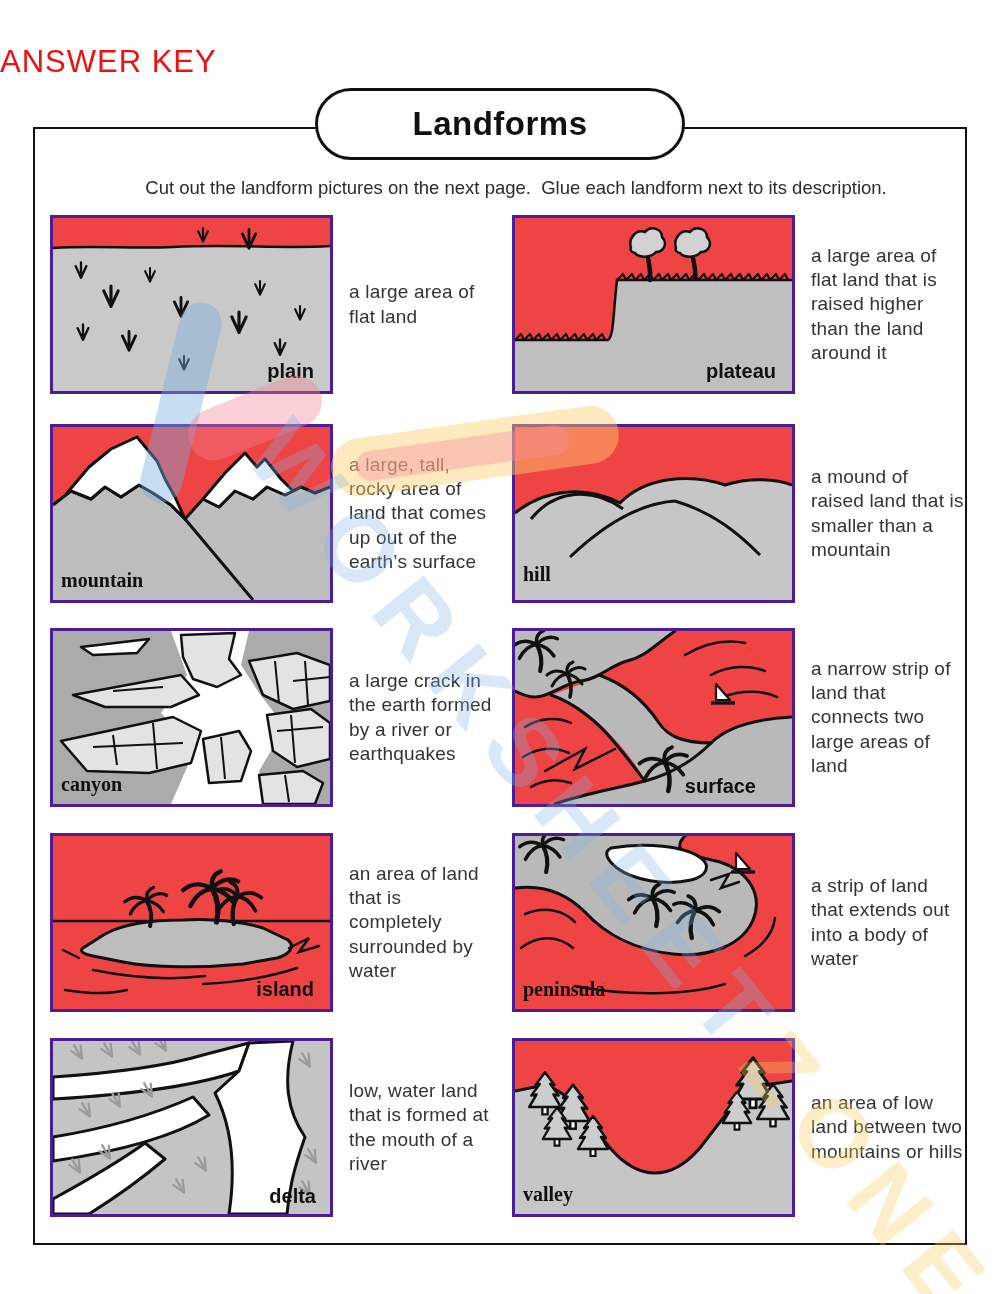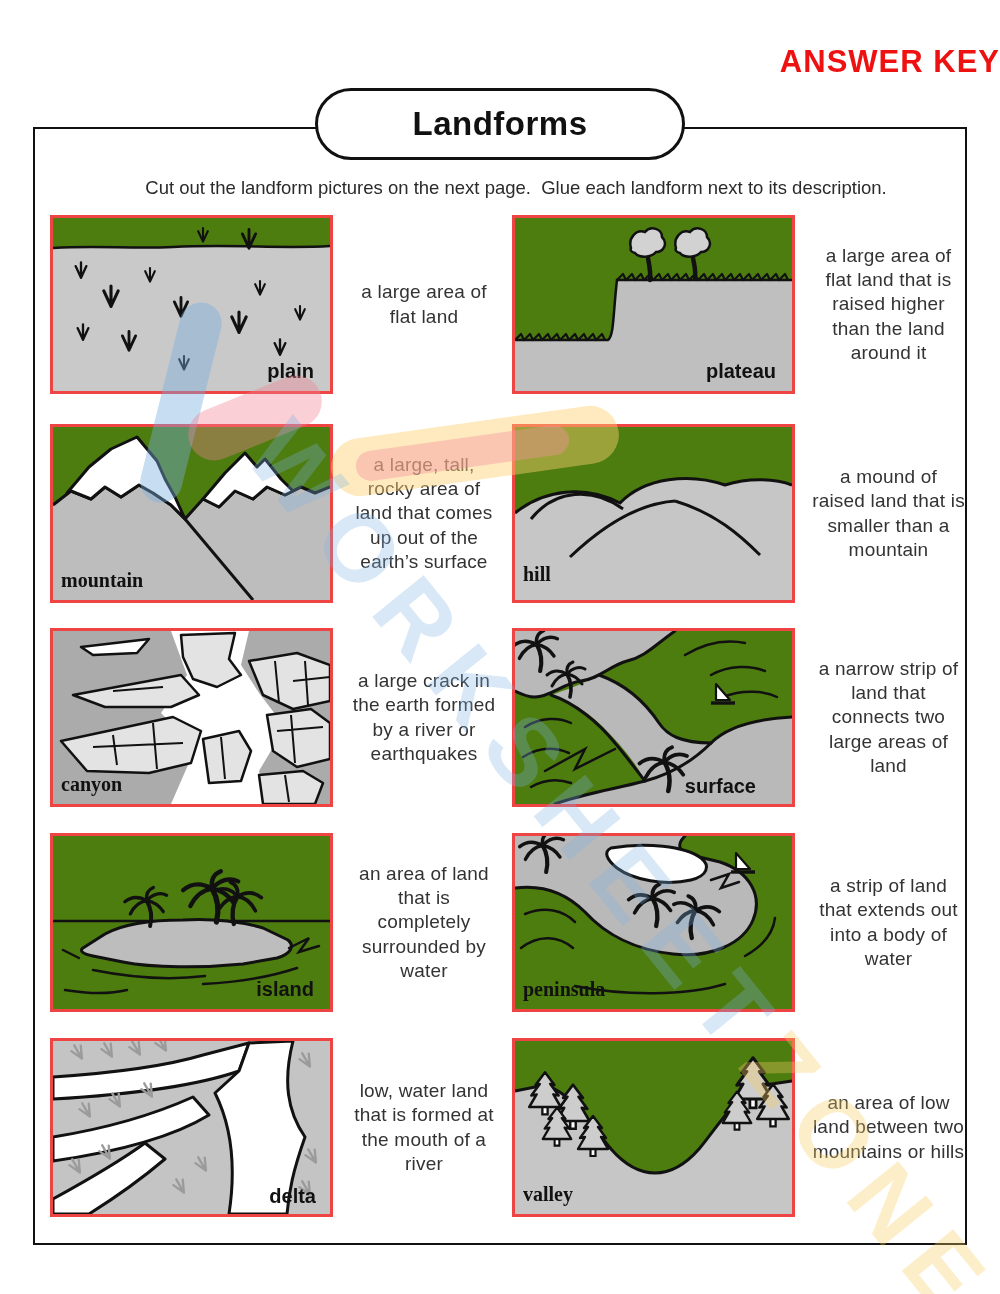--- a/index.html
+++ b/index.html
@@ -1,35 +1,35 @@
 <!DOCTYPE html>
 <html style="--red: #ee1111; --blue: #3b3bdd;"><head>
 <meta charset="utf-8">
 <style>
   html,body{margin:0;padding:0;background:#fff;}
   .page{position:relative;width:1000px;height:1294px;background:#fff;overflow:hidden;
         font-family:"Liberation Sans", sans-serif;color:#111;}
-  .answer-key{position:absolute;top:44px;left:0;width:100%;text-align:right;
-        font-size:31px;font-weight:bold;letter-spacing:1px;color:var(--red,#ee1111);}
+  .answer-key{position:absolute;top:44px;left:0;width:100%;text-align:left;
+        font-size:31px;font-weight:normal;letter-spacing:1px;color:var(--red,#ee1111);}
   .pill{position:absolute;top:88px;left:50%;transform:translateX(-50%);
         width:364px;height:66px;background:#fff;border:3px solid #111;border-radius:36px;
         z-index:2;display:flex;align-items:center;justify-content:center;
         font-size:33px;font-weight:bold;letter-spacing:.5px;}
   .frame{position:absolute;left:33px;top:127px;width:934px;height:1118px;
         border:2.5px solid #111;box-sizing:border-box;z-index:1;}
   .instruction{position:absolute;top:177px;left:16px;width:100%;text-align:center;
         font-size:18.5px;color:#2b2b2b;z-index:2;white-space:pre-wrap;}
   .cell{position:absolute;display:flex;align-items:center;z-index:2;}
-  .imgbox{position:relative;width:277px;height:173px;border:3px solid #ef4444;background:#4d7c0f;flex:none;}
+  .imgbox{position:relative;width:277px;height:173px;border:3px solid #4c1d95;background:#ef4444;flex:none;}
   .imgbox svg{display:block;width:277px;height:173px;}
   .img-label{position:absolute;font-size:20px;font-weight:bold;color:#111;}
   .lbl-br{right:16px;bottom:8px;}
   .lbl-bl{left:8px;bottom:8px;font-family:Liberation Serif, serif;}
   .lbl-isthmus{right:36px;bottom:6px;}
-  .desc{margin-left:16px;font-size:19px;line-height:1.28;letter-spacing:.2px;color:#333;text-align:center;}
+  .desc{margin-left:16px;font-size:19px;line-height:1.28;letter-spacing:.2px;color:#333;}
   .desc.w-l{width:150px;} .desc.w-r{width:155px;}
   .footer{position:absolute;top:1250px;left:0;width:100%;text-align:center;font-size:19px;color:#222;z-index:2;}
   .footer .url{color:var(--blue,#3b3bdd);font-style:italic;}
   
   .wm{position:absolute;pointer-events:none;z-index:4;}
   .wm-bar{border-radius:30px;}
   .wm-text{left:310px;top:400px;transform:rotate(51deg);transform-origin:top left;
         font-size:96px;font-weight:bold;letter-spacing:18px;white-space:nowrap;width:1400px;}
   .wm-text .p1{color:rgba(125,180,230,.30);}
   .wm-text .p2{color:rgba(250,205,100,.34);}

